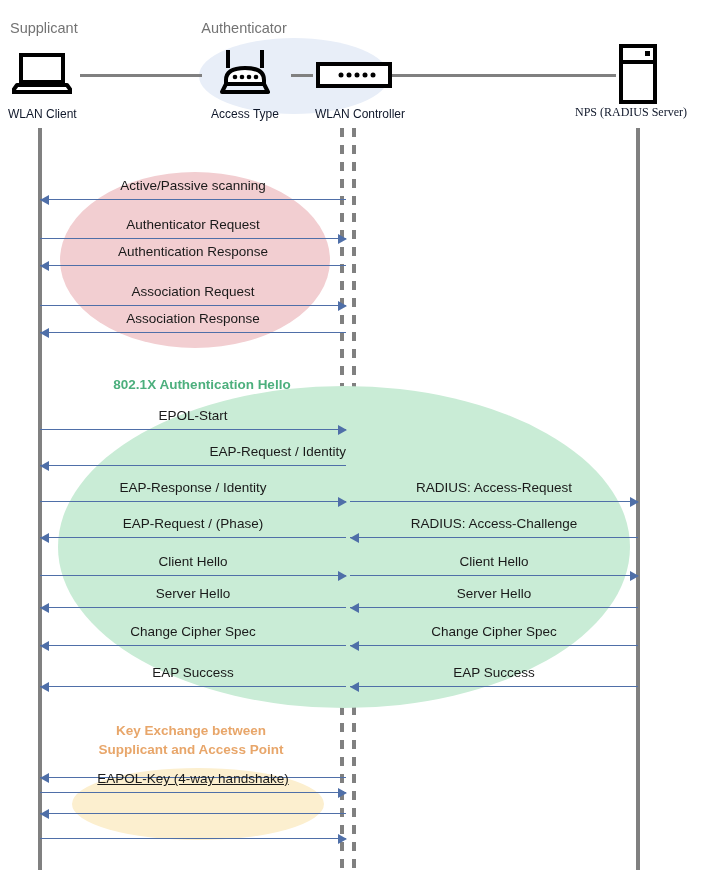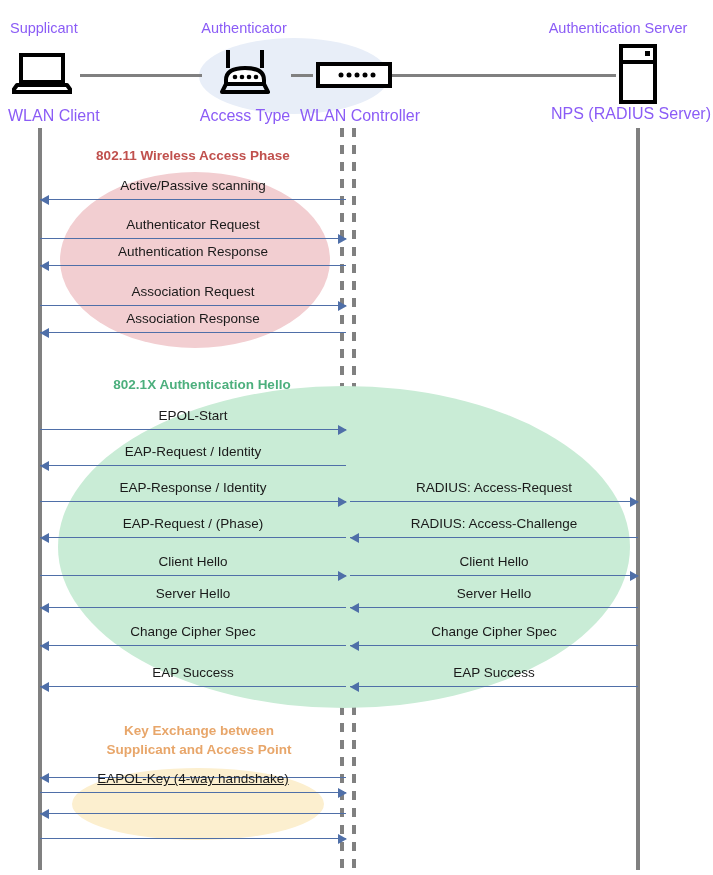--- a/index.html
+++ b/index.html
@@ -12,28 +12,28 @@
     width:713px;
     height:875px;
     overflow:hidden;
     background:#ffffff;
   }
 
   
   .actor-title{
     position:absolute;
     font-size:14.5px;
-    color:#8b5cf6;
+    color:#737373;
     white-space:nowrap;
     text-align:center;
   }
   .actor-sub{
     position:absolute;
-    font-size:16px;
-    color:#8b5cf6;
+    font-size:12px;
+    color:#0f172a;
     white-space:nowrap;
     text-align:center;
   }
   .auth-ellipse{
     position:absolute;
     left:199px; top:38px;
     width:190px; height:76px;
     border-radius:50%;
     background:#e8eef8;
   }
@@ -115,21 +115,20 @@
 <div id="stage">
 
   <div class="auth-ellipse"></div>
 
   <div class="link-line" style="left:80px;top:74px;width:122px;"></div>
   <div class="link-line" style="left:291px;top:74px;width:22px;"></div>
   <div class="link-line" style="left:392px;top:74px;width:224px;"></div>
 
   <div class="actor-title" style="left:0px;top:20px;width:160px;text-align:left;padding-left:10px;">Supplicant</div>
   <div class="actor-title" style="left:184px;top:20px;width:120px;">Authenticator</div>
-  <div class="actor-title" style="left:528px;top:20px;width:180px;">Authentication Server</div>
 
   <div class="icon-wrap" style="left:12px;top:52px;">
     <svg width="60" height="42" viewBox="0 0 60 42">
       <rect x="9" y="3" width="42" height="27" fill="none" stroke="#000" stroke-width="4"></rect>
       <path d="M5 33 L55 33 L60 40 L0 40 Z" fill="none" stroke="#000" stroke-width="4" stroke-linejoin="round"></path>
     </svg>
   </div>
 
   <div class="icon-wrap" style="left:214px;top:48px;">
     <svg width="62" height="48" viewBox="0 0 62 48">
@@ -159,36 +158,35 @@
     <svg width="40" height="60" viewBox="0 0 40 60">
       <rect x="3" y="2" width="34" height="56" fill="#fff" stroke="#000" stroke-width="4"></rect>
       <line x1="3" y1="18" x2="37" y2="18" stroke="#000" stroke-width="4"></line>
       <rect x="27" y="7" width="5" height="5" fill="#000"></rect>
     </svg>
   </div>
 
   <div class="actor-sub" style="left:0px;top:107px;width:120px;text-align:left;padding-left:8px;">WLAN Client</div>
   <div class="actor-sub" style="left:190px;top:107px;width:110px;">Access Type</div>
   <div class="actor-sub" style="left:298px;top:107px;width:124px;">WLAN Controller</div>
-  <div class="actor-sub" style="left:548px;top:105px;width:166px;">NPS (RADIUS Server)</div>
+  <div class="actor-sub" style="left:548px;top:105px;width:166px;font-family:Liberation Serif, serif;">NPS (RADIUS Server)</div>
 
   <div class="lifeline" style="left:38px;top:128px;height:742px;"></div>
   <div class="lifeline-dash" style="left:340px;top:128px;height:742px;"></div>
   <div class="lifeline-dash" style="left:352px;top:128px;height:742px;"></div>
   <div class="lifeline" style="left:636px;top:128px;height:742px;"></div>
 
   <div class="blob blob-pink" style="left:60px;top:172px;width:270px;height:176px;"></div>
   <div class="blob blob-green" style="left:58px;top:386px;width:572px;height:322px;"></div>
   <div class="blob blob-orange" style="left:72px;top:768px;width:252px;height:72px;"></div>
 
-  <div class="phase-label" style="left:78px;top:146px;width:230px;color:#c0504d;">802.11 Wireless Access Phase</div>
 
   <div class="phase-label" style="left:92px;top:375px;width:220px;color:#4caf7d;">802.1X Authentication Hello</div>
 
-  <div class="phase-label two-line" style="left:84px;top:721px;width:230px;color:#e8a66a;">
+  <div class="phase-label two-line" style="left:76px;top:721px;width:230px;color:#e8a66a;">
     <span>Key Exchange between</span><br>
     <span>Supplicant and Access Point</span>
   </div>
 
   <div id="left-messages">
       <div>
         <div class="msg-line" style="left: 40px; top: 199px; width: 306px;"></div>
         <div class="arrow-head arrow-left" style="top: 195px; left: 40px;"></div>
         <div class="msg-label" style="left: 40px; width: 306px; top: 178px;">Active/Passive scanning</div>
       </div>
@@ -213,21 +211,21 @@
         <div class="msg-label" style="left: 40px; width: 306px; top: 311px;">Association Response</div>
       </div>
       <div>
         <div class="msg-line" style="left: 40px; top: 429px; width: 306px;"></div>
         <div class="arrow-head arrow-right" style="top: 425px; left: 338px;"></div>
         <div class="msg-label" style="left: 40px; width: 306px; top: 408px;">EPOL-Start</div>
       </div>
       <div>
         <div class="msg-line" style="left: 40px; top: 465px; width: 306px;"></div>
         <div class="arrow-head arrow-left" style="top: 461px; left: 40px;"></div>
-        <div class="msg-label" style="left: 40px; width: 306px; top: 444px;">EAP-Request / Identity</div>
+        <div class="msg-label" style="left: 40px; width: 306px; top: 444px; text-align: right;">EAP-Request / Identity</div>
       </div>
       <div>
         <div class="msg-line" style="left: 40px; top: 501px; width: 306px;"></div>
         <div class="arrow-head arrow-right" style="top: 497px; left: 338px;"></div>
         <div class="msg-label" style="left: 40px; width: 306px; top: 480px;">EAP-Response / Identity</div>
       </div>
       <div>
         <div class="msg-line" style="left: 40px; top: 537px; width: 306px;"></div>
         <div class="arrow-head arrow-left" style="top: 533px; left: 40px;"></div>
         <div class="msg-label" style="left: 40px; width: 306px; top: 516px;">EAP-Request / (Phase)</div>

